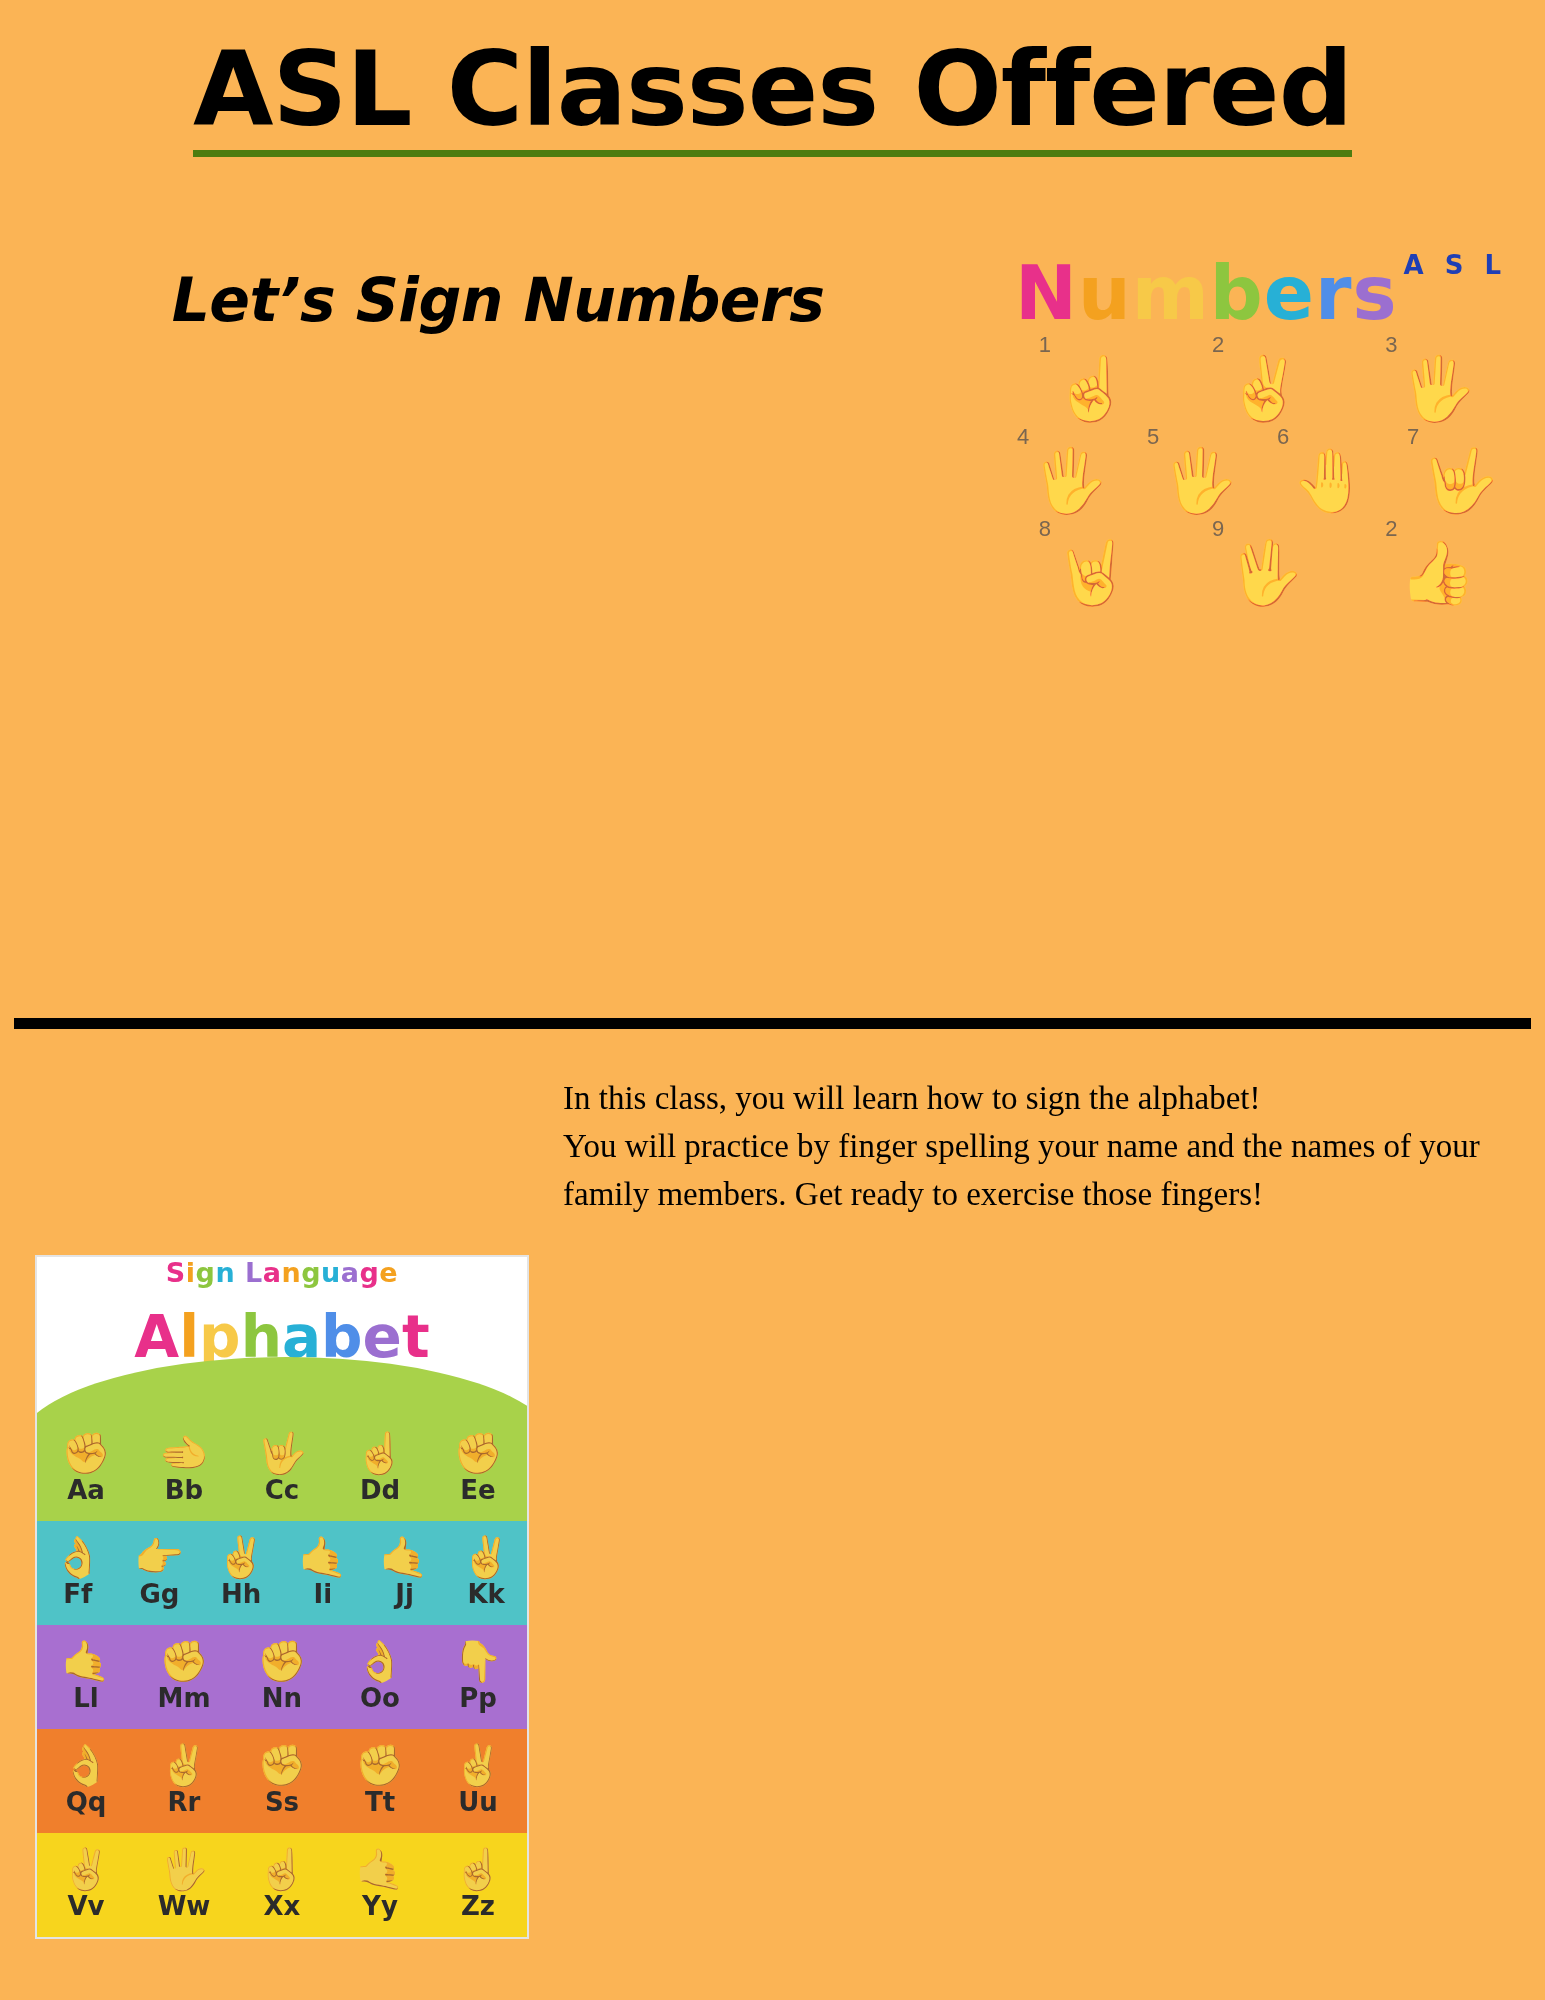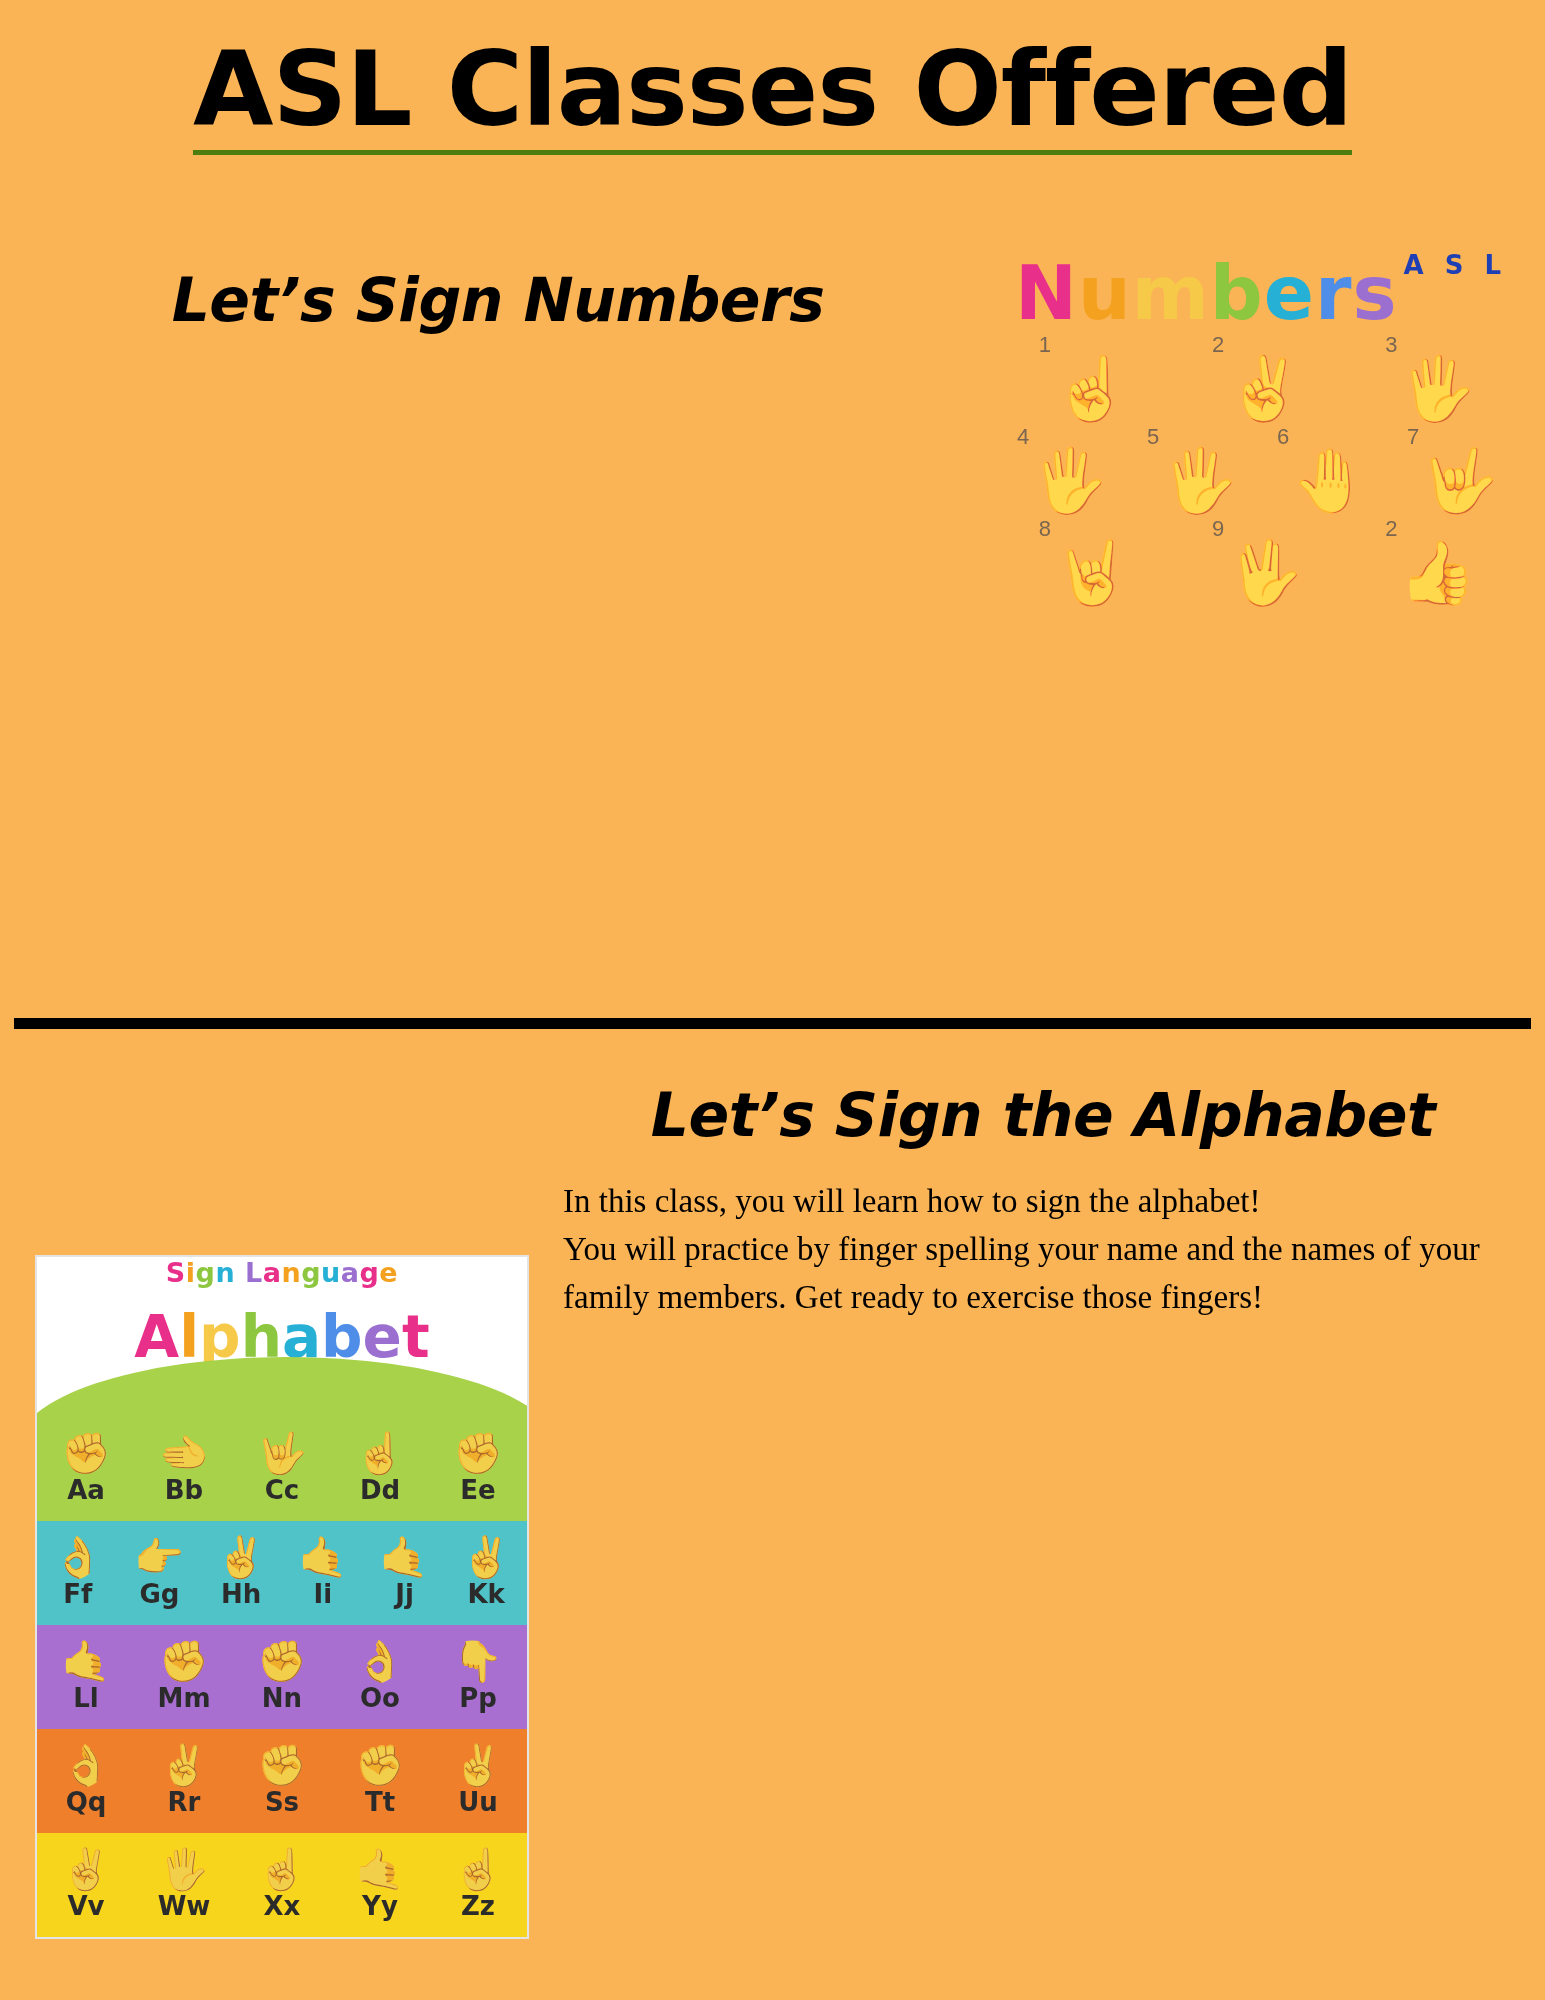--- a/index.html
+++ b/index.html
@@ -34,21 +34,21 @@
     left: 0;
     width: 1545px;
     text-align: center;
     font-size: 104px;
     font-weight: bold;
     color: #000;
     letter-spacing: -1px;
     font-family: "DejaVu Sans", sans-serif;
   }
   .title span {
-    border-bottom: 5px solid #4d7c0f;
+    border-bottom: 7px solid #4d7c0f;
     padding-bottom: 4px;
     display: inline-block;
     line-height: 1.1;
   }
 
   
   .sec1 {
     position: absolute;
     top: 265px;
     left: 0;
@@ -322,21 +322,20 @@
         </div>
     </div>
 
   </div>
 
   <div class="divider"></div>
 
   <div class="sec2">
 
     <div class="sec2-text">
-      <div class="heading2">Let’s Sign the Alphabet</div>
       <div class="body2" style="white-space: pre-line;">In this class, you will learn how to sign the alphabet!
 You will practice by finger spelling your name and the names of your family members. Get ready to exercise those fingers!</div>
     </div>
 
     <div class="alpha-poster">
       <div class="alpha-head">
         <div class="alpha-sub" id="alpha-sub"><span style="color: rgb(232, 48, 138);">S</span><span style="color: rgb(244, 161, 31);">i</span><span style="color: rgb(141, 198, 63);">g</span><span style="color: rgb(39, 176, 214);">n</span><span style="color: rgb(0, 0, 0);">&nbsp;</span><span style="color: rgb(155, 111, 208);">L</span><span style="color: rgb(232, 48, 138);">a</span><span style="color: rgb(244, 161, 31);">n</span><span style="color: rgb(141, 198, 63);">g</span><span style="color: rgb(39, 176, 214);">u</span><span style="color: rgb(155, 111, 208);">a</span><span style="color: rgb(232, 48, 138);">g</span><span style="color: rgb(244, 161, 31);">e</span></div>
         <div class="alpha-title" id="alpha-title"><span style="color: rgb(232, 48, 138);">A</span><span style="color: rgb(244, 161, 31);">l</span><span style="color: rgb(247, 201, 72);">p</span><span style="color: rgb(141, 198, 63);">h</span><span style="color: rgb(39, 176, 214);">a</span><span style="color: rgb(79, 142, 232);">b</span><span style="color: rgb(155, 111, 208);">e</span><span style="color: rgb(232, 48, 138);">t</span></div>
         <div class="alpha-hill"></div>
       </div>

